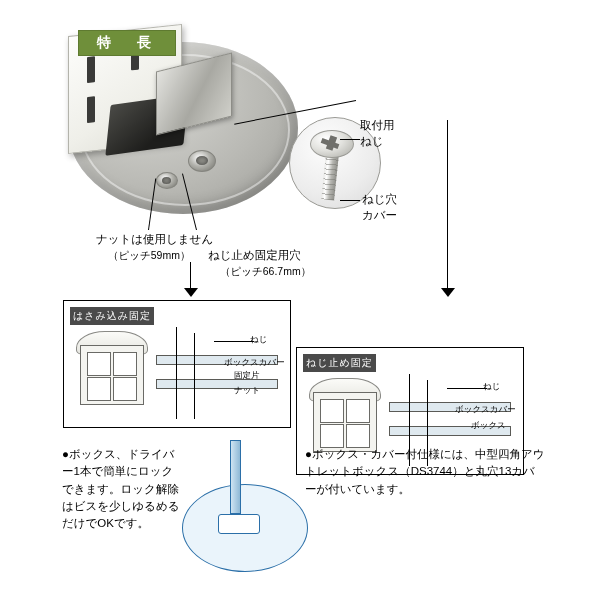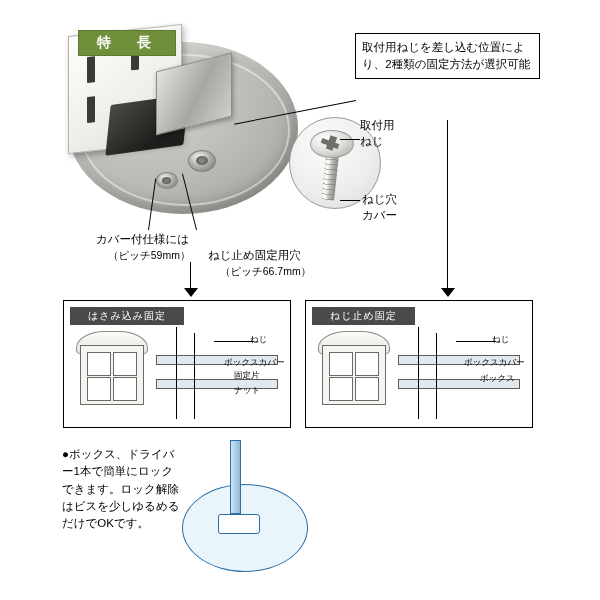--- a/index.html
+++ b/index.html
@@ -200,29 +200,29 @@
   .panel {
     position: absolute;
     top: 300px;
     width: 228px;
     height: 128px;
     border: 1px solid #000;
     background: #ffffff;
     box-sizing: border-box;
   }
   .panel.left { left: 63px; }
-  .panel.right { left: 305px; }
+  .panel.right { left: 296px; margin-top: 47px; }
   .panel-tab {
     position: absolute;
     left: 6px;
     top: 6px;
     background: #4a4a4a;
     color: #fff;
     font-size: 10px;
-    padding: 2px 18px;
+    padding: 2px 3px;
     letter-spacing: 1px;
   }
   .panel-diagram {
     position: absolute;
     left: 0;
     top: 22px;
     width: 100%;
     height: 104px;
   }
   .dev-front {
@@ -352,41 +352,40 @@
   <div class="header-tab">特　長</div>
 
   <div class="screw-circle">
     <div class="screw-shaft"></div>
     <div class="screw-threads"></div>
     <div class="screw-head"></div>
     <div class="screw-cross1"></div>
     <div class="screw-cross2"></div>
   </div>
 
-  <div class="callout-box">取付用ねじを差し込む位置により、2種類の固定方法が選択可能</div>
 
   <div class="ln" style="left:232px; top:100px; width:124px; height:1px; transform:rotate(-11deg); transform-origin:right center;"></div>
 
   <div class="ln" style="left:447px; top:120px; width:1px; height:172px;"></div>
   <div class="arrow-down" style="left:441px; top:288px;"></div>
 
   <div class="lbl" style="left:360px; top:118px;">
     <div>取付用</div>
     <div>ねじ</div>
   </div>
   <div class="ln" style="left:340px; top:139px; width:20px; height:1px;"></div>
 
   <div class="lbl" style="left:362px; top:192px;">
     <div>ねじ穴</div>
     <div>カバー</div>
   </div>
   <div class="ln" style="left:340px; top:200px; width:20px; height:1px;"></div>
 
   <div class="lbl" style="left:96px; top:232px;">
-    <div>カバー付仕様には</div>
+    <div>ナットは使用しません</div>
     <div class="small">（ピッチ59mm）</div>
   </div>
   <div class="lbl" style="left:208px; top:248px;">
     <div>ねじ止め固定用穴</div>
     <div class="small">（ピッチ66.7mm）</div>
   </div>
 
   <div class="ln" style="left:148px; top:178px; width:1px; height:52px; transform:rotate(8deg); transform-origin:bottom center;"></div>
   <div class="ln" style="left:196px; top:172px; width:1px; height:58px; transform:rotate(-14deg); transform-origin:bottom center;"></div>
 
@@ -430,20 +429,21 @@
       <div class="ln" style="left:112px; top:4px; width:1px; height:92px;"></div>
       <div class="ln" style="left:130px; top:10px; width:1px; height:86px;"></div>
       <div class="ln" style="left:150px; top:18px; width:40px; height:1px;"></div>
       <div class="smalltext" style="left:186px; top:11px;">ねじ</div>
       <div class="smalltext" style="left:158px; top:34px;">ボックスカバー</div>
       <div class="smalltext" style="left:174px; top:50px;">ボックス</div>
     </div>
   </div>
 
   <div class="note left">●ボックス、ドライバー1本で簡単にロックできます。ロック解除はビスを少しゆるめるだけでOKです。</div>
+  <div class="note right">●ボックス・カバー付仕様には、中型四角アウトレットボックス（DS3744）と丸穴13カバーが付いています。</div>
 
   <div class="lock-ill">
     <div class="lock-plate"></div>
     <div class="lock-driver"></div>
     <div class="lock-slot"></div>
   </div>
 
 </div>
 
 </body></html>

